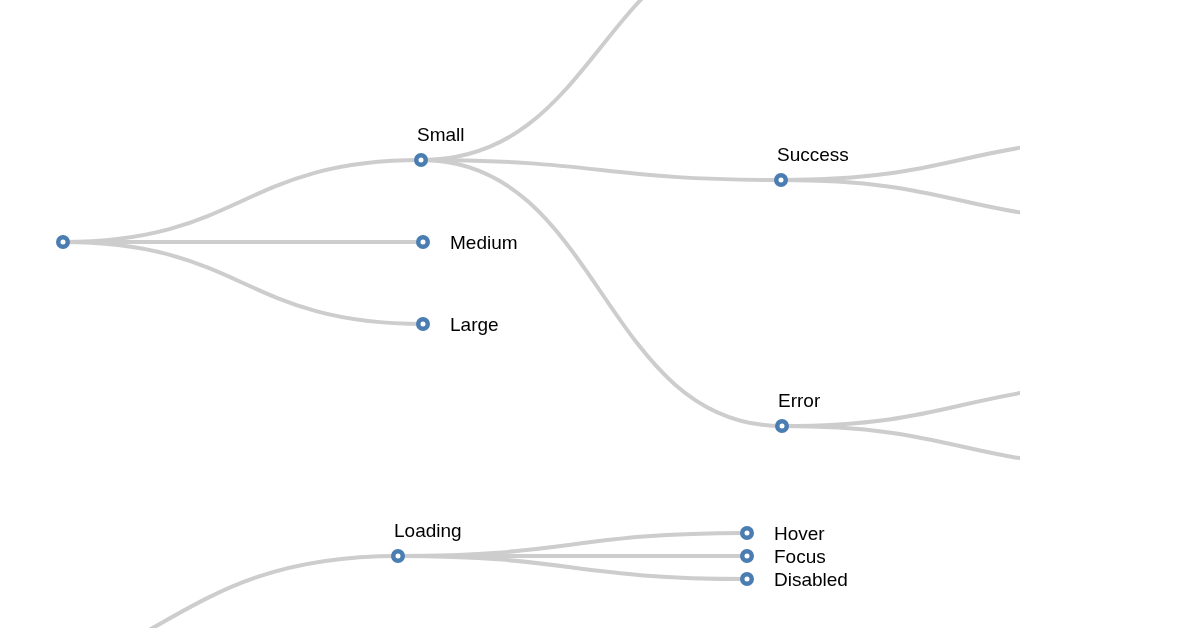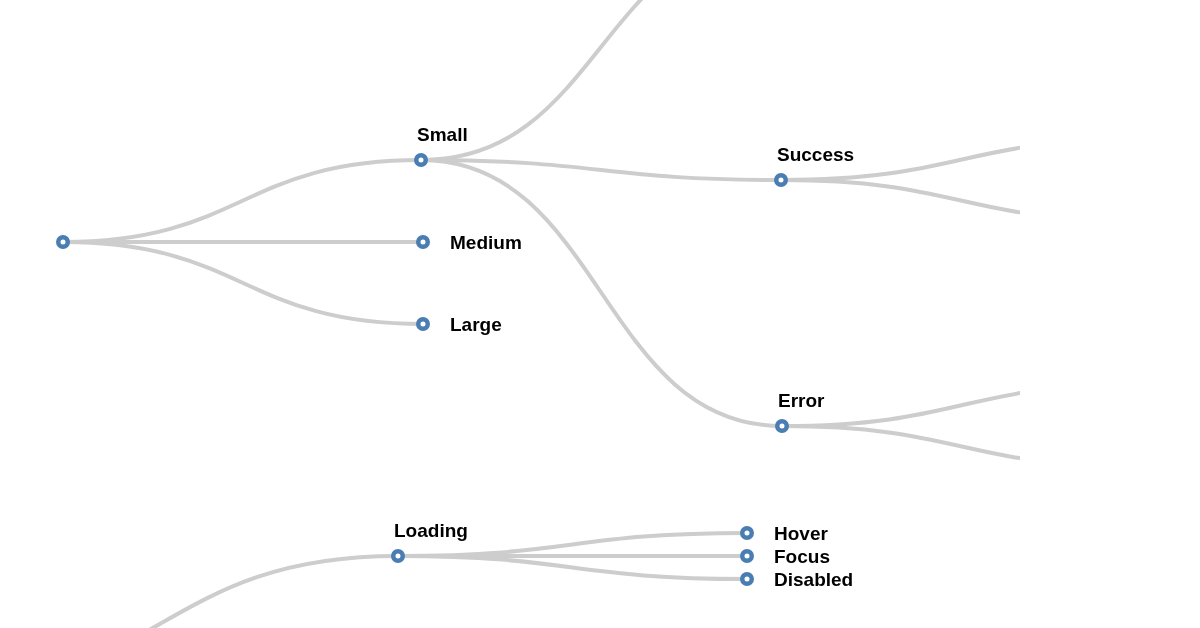--- a/index.html
+++ b/index.html
@@ -9,21 +9,20 @@
     height: 628px;
     overflow: hidden;
     background: #ffffff;
     font-family: "Liberation Sans", sans-serif;
   }
   .tree-wrap {
     position: relative;
     width: 1020px;
     height: 628px;
     overflow: hidden;
-    font-weight: bold;
   }
   svg { display: block; }
   .tree-link {
     fill: none;
     stroke-linecap: butt;
   }
   .node-label {
     font-family: "Liberation Sans", sans-serif;
     font-size: 19px;
   }

